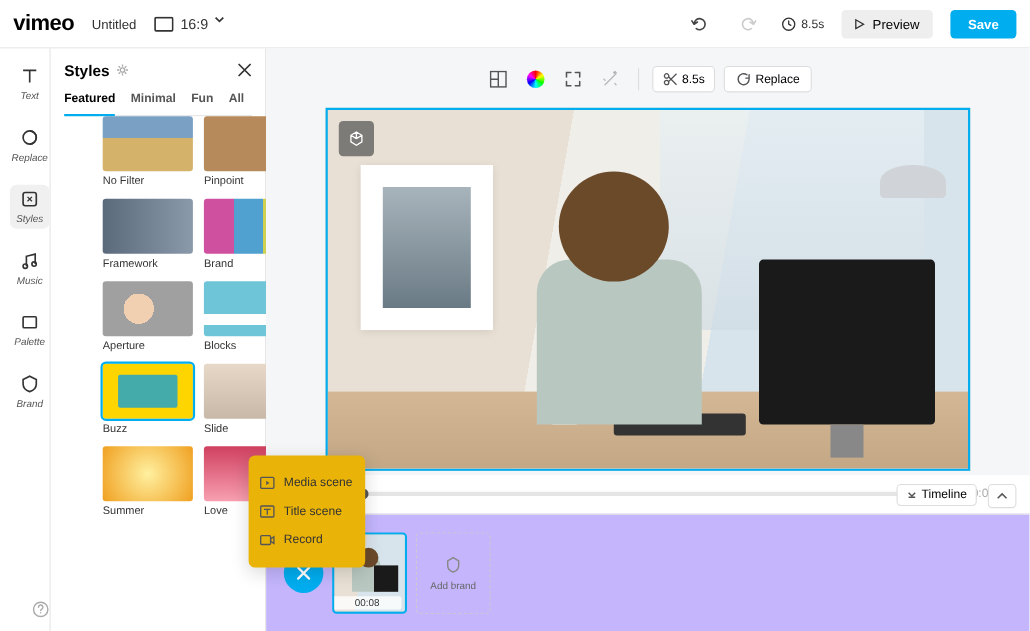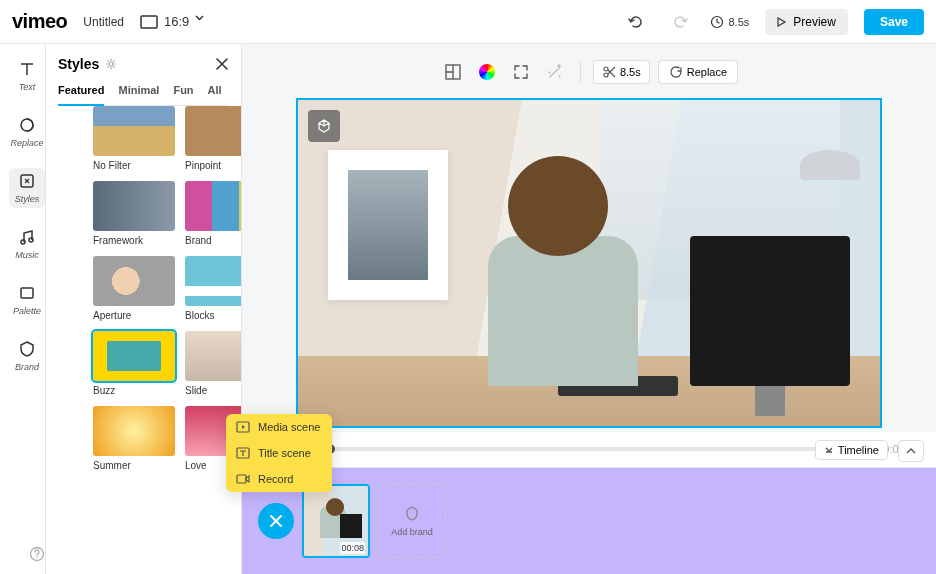--- a/index.html
+++ b/index.html
@@ -92,25 +92,25 @@
 .progress-dot { position: absolute; left: 0; top: 50%; transform: translate(-50%,-50%); width: 10px; height: 10px; background: #555; border-radius: 50%; }
 .timecode { color: #333; font-variant-numeric: tabular-nums; }
 .timecode .total { color: #aaa; }
 
 
 .bottom-strip { height: 108px; background: #c4b5fd; border-top: 1px solid #e5e5e5; display: flex; align-items: center; padding: 0 16px; gap: 8px; position: relative; }
 .timeline-toggle { position: absolute; right: 48px; top: -28px; display: flex; align-items: center; gap: 4px; background: #fff; border: 1px solid #ddd; padding: 3px 8px; border-radius: 4px; font-size: 11px; cursor: pointer; }
 .chevron-box { position: absolute; right: 12px; top: -28px; width: 26px; height: 22px; background: #fff; border: 1px solid #ddd; border-radius: 4px; display:flex; align-items:center; justify-content:center; cursor:pointer;}
 .fab-close { width: 36px; height: 36px; background: #00adef; border-radius: 50%; display: flex; align-items: center; justify-content: center; color: #fff; cursor: pointer; flex-shrink:0; }
 .scene-card { width: 68px; height: 74px; border: 2px solid #00adef; border-radius: 4px; background: #e0dcd4; position: relative; overflow: hidden; cursor: pointer; }
-.scene-card .dur { position: absolute; right: 3px; bottom: 2px; font-size: 9px; color: #333; background:rgba(255,255,255,0.8); padding:1px 1px; border-radius:2px;}
+.scene-card .dur { position: absolute; right: 3px; bottom: 2px; font-size: 9px; color: #333; background:rgba(255,255,255,0.8); padding:1px 20px; border-radius:2px;}
 .add-brand-card { width: 68px; height: 74px; border: 1px dashed #ccc; border-radius: 4px; display: flex; flex-direction: column; align-items: center; justify-content: center; gap: 6px; font-size: 9px; color: #666; cursor: pointer; }
 
 
-.context-menu { position: absolute; left: 226px; top: 414px; width: 106px; background: #fde047; border-radius: 6px; box-shadow: 0 4px 16px rgba(0,0,0,0.15); padding: 0 0; z-index: 50; }
+.context-menu { position: absolute; left: 226px; top: 414px; width: 106px; background: #eab308; border-radius: 6px; box-shadow: 0 4px 16px rgba(0,0,0,0.15); padding: 12px 0; z-index: 50; }
 .context-item { display: flex; align-items: center; gap: 8px; padding: 6px 10px; font-size: 11px; color: #333; cursor: pointer; }
 
 svg { display: block; }
 </style>
 </head>
 <body>
 
 <div class="header">
   <div class="logo">vimeo</div>
   <div class="project-title">Untitled</div>

